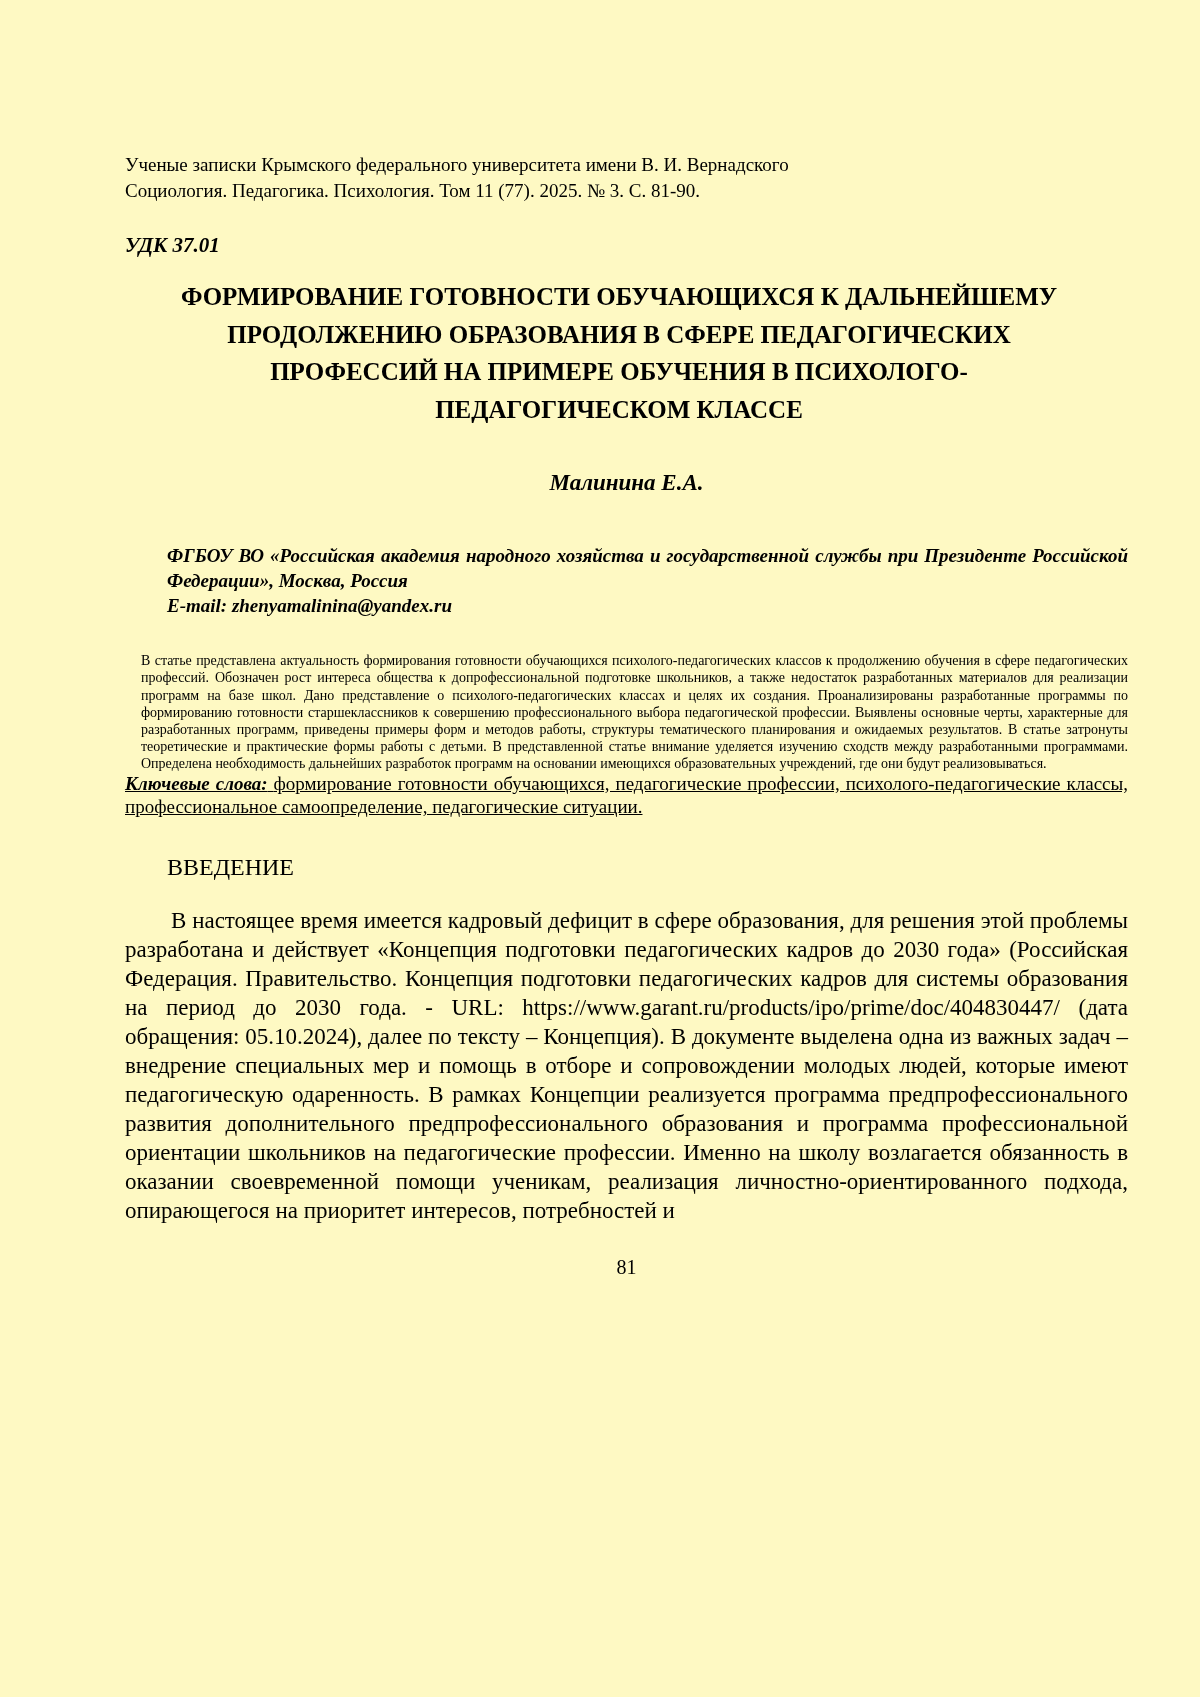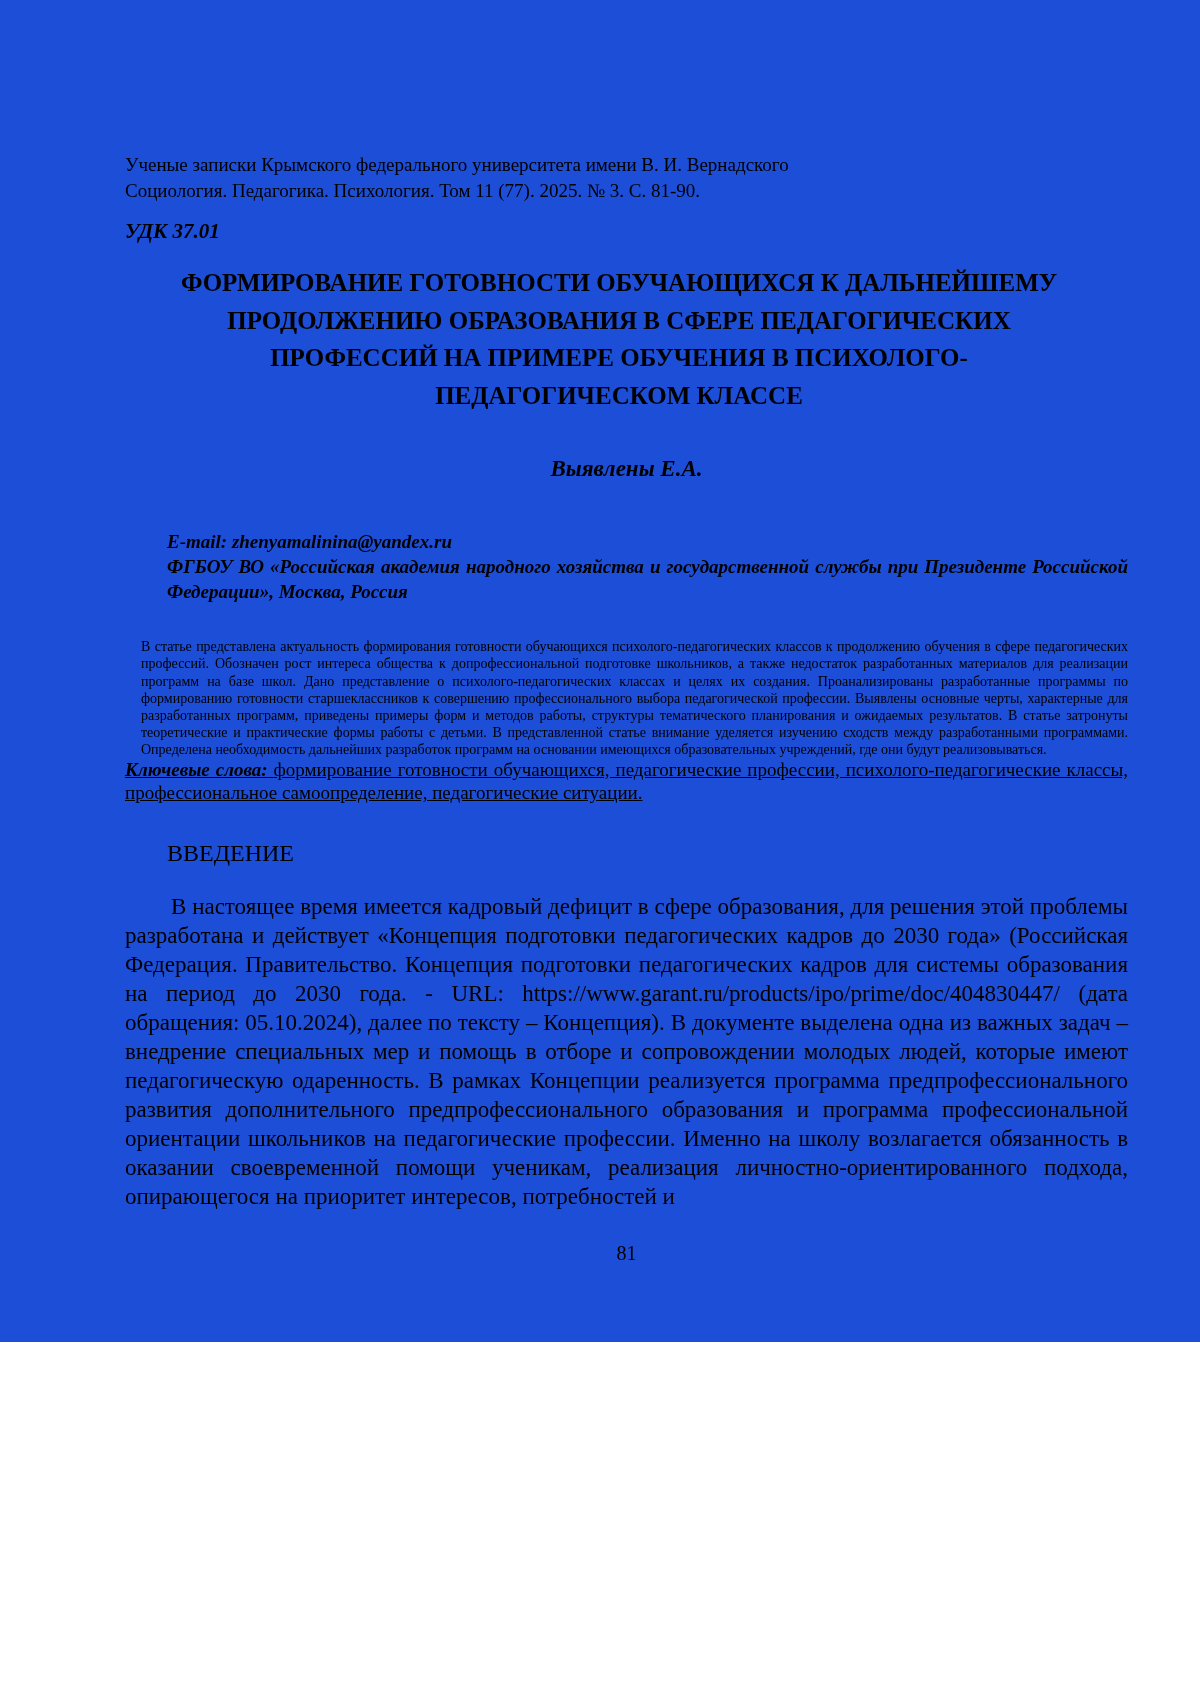--- a/index.html
+++ b/index.html
@@ -1,27 +1,27 @@
 <!DOCTYPE html>
 <html lang="ru"><head>
 <meta charset="utf-8">
 <style>
   html, body { margin: 0; padding: 0; background: #ffffff; }
   body { font-family: "Liberation Serif", serif; color: #000; }
   .page {
     position: relative;
     width: 1200px;
-    height: 1342px;
+    height: 1697px;
     box-sizing: border-box;
-    background: #1d4ed8;
+    background: #fef9c3;
     padding: 152px 72px 0 125px;
   }
   .journal-header { font-size: 19px; line-height: 1.35; }
   .udk {
-    margin-top: 16px;
+    margin-top: 30px;
     font-size: 21px;
     font-weight: bold;
     font-style: italic;
   }
   .title {
     margin: 20px 45px 0 30px;
     font-size: 25px;
     font-weight: bold;
     text-align: center;
     line-height: 1.5;
@@ -81,25 +81,25 @@
 
   <header class="journal-header">
     <div>Ученые записки Крымского федерального университета имени В. И. Вернадского</div>
     <div>Социология. Педагогика. Психология. Том 11 (77). 2025. № 3. С. 81-90.</div>
   </header>
 
   <div class="udk">УДК 37.01</div>
 
   <h1 class="title">ФОРМИРОВАНИЕ ГОТОВНОСТИ ОБУЧАЮЩИХСЯ К ДАЛЬНЕЙШЕМУ ПРОДОЛЖЕНИЮ ОБРАЗОВАНИЯ В СФЕРЕ ПЕДАГОГИЧЕСКИХ ПРОФЕССИЙ НА ПРИМЕРЕ ОБУЧЕНИЯ В ПСИХОЛОГО-ПЕДАГОГИЧЕСКОМ КЛАССЕ</h1>
 
-  <div class="author">Выявлены Е.А.</div>
+  <div class="author">Малинина Е.А.</div>
 
   <div class="affiliation">
+    <p>ФГБОУ ВО «Российская академия народного хозяйства и государственной службы при Президенте Российской Федерации», Москва, Россия</p>
     <p>E-mail: zhenyamalinina@yandex.ru</p>
-    <p>ФГБОУ ВО «Российская академия народного хозяйства и государственной службы при Президенте Российской Федерации», Москва, Россия</p>
   </div>
 
   <p class="abstract">В статье представлена актуальность формирования готовности обучающихся психолого-педагогических классов к продолжению обучения в сфере педагогических профессий. Обозначен рост интереса общества к допрофессиональной подготовке школьников, а также недостаток разработанных материалов для реализации программ на базе школ. Дано представление о психолого-педагогических классах и целях их создания. Проанализированы разработанные программы по формированию готовности старшеклассников к совершению профессионального выбора педагогической профессии. Выявлены основные черты, характерные для разработанных программ, приведены примеры форм и методов работы, структуры тематического планирования и ожидаемых результатов. В статье затронуты теоретические и практические формы работы с детьми. В представленной статье внимание уделяется изучению сходств между разработанными программами. Определена необходимость дальнейших разработок программ на основании имеющихся образовательных учреждений, где они будут реализовываться.</p>
 
   <p class="keywords"><span class="kw-label">Ключевые слова:</span>
     <span>формирование готовности обучающихся, педагогические профессии, психолого-педагогические классы, профессиональное самоопределение, педагогические ситуации.</span></p>
 
   <h2 class="section-heading">ВВЕДЕНИЕ</h2>
 
   <p class="body-par">В настоящее время имеется кадровый дефицит в сфере образования, для решения этой проблемы разработана и действует «Концепция подготовки педагогических кадров до 2030 года» (Российская Федерация. Правительство. Концепция подготовки педагогических кадров для системы образования на период до 2030 года. - URL: https://www.garant.ru/products/ipo/prime/doc/404830447/ (дата обращения: 05.10.2024), далее по тексту – Концепция). В документе выделена одна из важных задач – внедрение специальных мер и помощь в отборе и сопровождении молодых людей, которые имеют педагогическую одаренность. В рамках Концепции реализуется программа предпрофессионального развития дополнительного предпрофессионального образования и программа профессиональной ориентации школьников на педагогические профессии. Именно на школу возлагается обязанность в оказании своевременной помощи ученикам, реализация личностно-ориентированного подхода, опирающегося на приоритет интересов, потребностей и</p>

